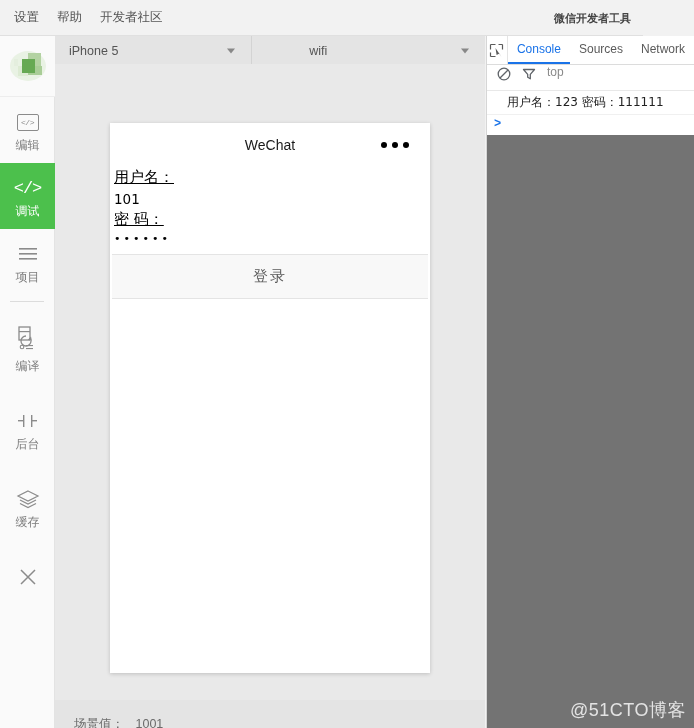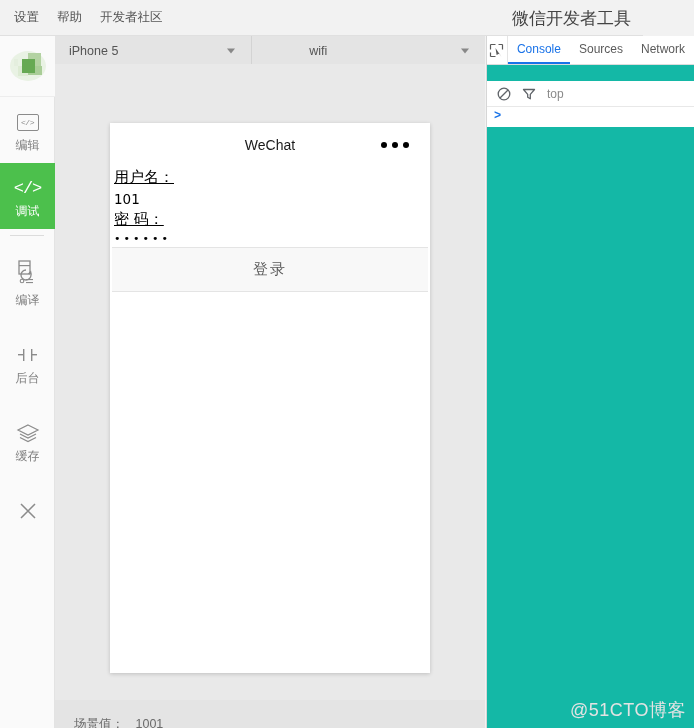--- a/index.html
+++ b/index.html
@@ -26,21 +26,21 @@
     border-bottom: 1px solid #e0e0e0;
     display: flex; align-items: center;
   }
   .topbar-menu { display: flex; align-items: center; padding-left: 14px; gap: 18px; }
   .topbar-menu-item {
     font-size: 12.5px; color: #555; cursor: default; line-height: 1;
   }
   .topbar-title {
     position: absolute; right: 12px; top: 50%;
     transform: translateY(-50%);
-    font-size: 17px; color: #444;
+    font-size: 11px; color: #444; font-weight: bold;
   }
 
   
   .sidebar {
     position: absolute; left: 0; top: 36px;
     width: 55px; height: 692px;
     background: #fafafa;
     border-right: 1px solid #e3e3e3;
   }
   .sidebar-logo {
@@ -153,20 +153,21 @@
   }
   .form-value {
     font-size: 13.5px; color: #000;
     line-height: 1.5; padding-left: 2px;
     font-family: "DejaVu Sans", "Liberation Sans", sans-serif;
   }
   .form-value.dots {
     letter-spacing: 3px; font-size: 11px;
   }
   .login-button {
+    margin-top: 7px;
     height: 45px;
     background: #f8f8f8;
     border-top: 1px solid #e4e4e4;
     border-bottom: 1px solid #e4e4e4;
     display: flex; align-items: center; justify-content: center;
     font-size: 15px; color: #5a5a5a;
     letter-spacing: 2px;
     cursor: pointer;
   }
 
@@ -180,21 +181,21 @@
     font-size: 12.5px; color: #6a6a6a;
     line-height: 21px;
     white-space: nowrap;
   }
   .info-row .val { color: #6a6a6a; }
 
   
   .devtools {
     position: absolute; left: 486px; top: 36px;
     width: 208px; height: 692px;
-    background: #14b8a6;
+    background: #737373;
     border-left: 1px solid #d6d6d6;
   }
   .dt-tabbar {
     height: 29px;
     border-bottom: 1px solid #dcdcdc;
     display: flex; align-items: stretch;
     background: #ffffff;
   }
   .dt-inspect {
     width: 28px; display: flex; align-items: center; justify-content: center;
@@ -207,24 +208,23 @@
     font-size: 12px; color: #5a5a5a;
     cursor: pointer;
     border-bottom: 2px solid transparent;
     white-space: nowrap;
   }
   .dt-tab.active { color: #1a73e8; border-bottom-color: #1a73e8; }
 
   .dt-filterbar {
     height: 26px;
     border-bottom: 1px solid #e8e8e8;
-    display: flex; align-items: center;
+    display: flex; 
     padding-left: 8px; gap: 8px;
     background: #ffffff;
-    margin-top: 16px;
   }
   .dt-icon-btn {
     width: 17px; height: 17px;
     display: flex; align-items: center; justify-content: center;
     color: #5f6368; cursor: pointer;
   }
   .dt-context {
     font-size: 12px; color: #8a8a8a; margin-left: 2px;
   }
 
@@ -291,20 +291,30 @@
       <span class="sidebar-label">编辑</span>
     </div>
 
     <div class="sidebar-item active">
       <span class="sidebar-icon">
         <span class="code-glyph">&lt;/&gt;</span>
       </span>
       <span class="sidebar-label">调试</span>
     </div>
 
+    <div class="sidebar-item">
+      <span class="sidebar-icon">
+        <svg width="20" height="16" viewBox="0 0 20 16">
+          <rect x="1" y="2" width="18" height="1.6" fill="#8b8b8b"></rect>
+          <rect x="1" y="7" width="18" height="1.6" fill="#8b8b8b"></rect>
+          <rect x="1" y="12" width="18" height="1.6" fill="#8b8b8b"></rect>
+        </svg>
+      </span>
+      <span class="sidebar-label">项目</span>
+    </div>
 
     <div class="sidebar-sep"></div>
 
     <div class="sidebar-item" style="padding-top:22px;">
       <span class="sidebar-icon" style="height:30px; flex-direction:column;">
         <svg width="24" height="28" viewBox="0 0 24 28">
           <rect x="3" y="2" width="11" height="13" fill="none" stroke="#8b8b8b" stroke-width="1.3"></rect>
           <rect x="3" y="6" width="11" height="1.2" fill="#8b8b8b"></rect>
           <path d="M10 11 a5 5 0 1 0 5 5" fill="none" stroke="#8b8b8b" stroke-width="1.3"></path>
           <path d="M15 11.5 l1 4.5 l-4.2 -1.2 z" fill="#8b8b8b"></path>
@@ -418,20 +428,21 @@
       </span>
       <span class="dt-icon-btn">
         <svg width="14" height="14" viewBox="0 0 14 14">
           <path d="M1.5 2.5 h11 L8.3 7.4 v4.4 L5.7 10.2 V7.4 Z" fill="none" stroke="#5f6368" stroke-width="1.3" stroke-linejoin="round"></path>
         </svg>
       </span>
       <span class="dt-context">top</span>
     </div>
 
     <div class="dt-console">
+      <div class="console-row">用户名：123  密码：111111</div>
       <div class="console-prompt">
         <span class="arrow">&gt;</span>
       </div>
     </div>
 
   </div>
 
   <div class="watermark">@51CTO博客</div>
 
 </div>

